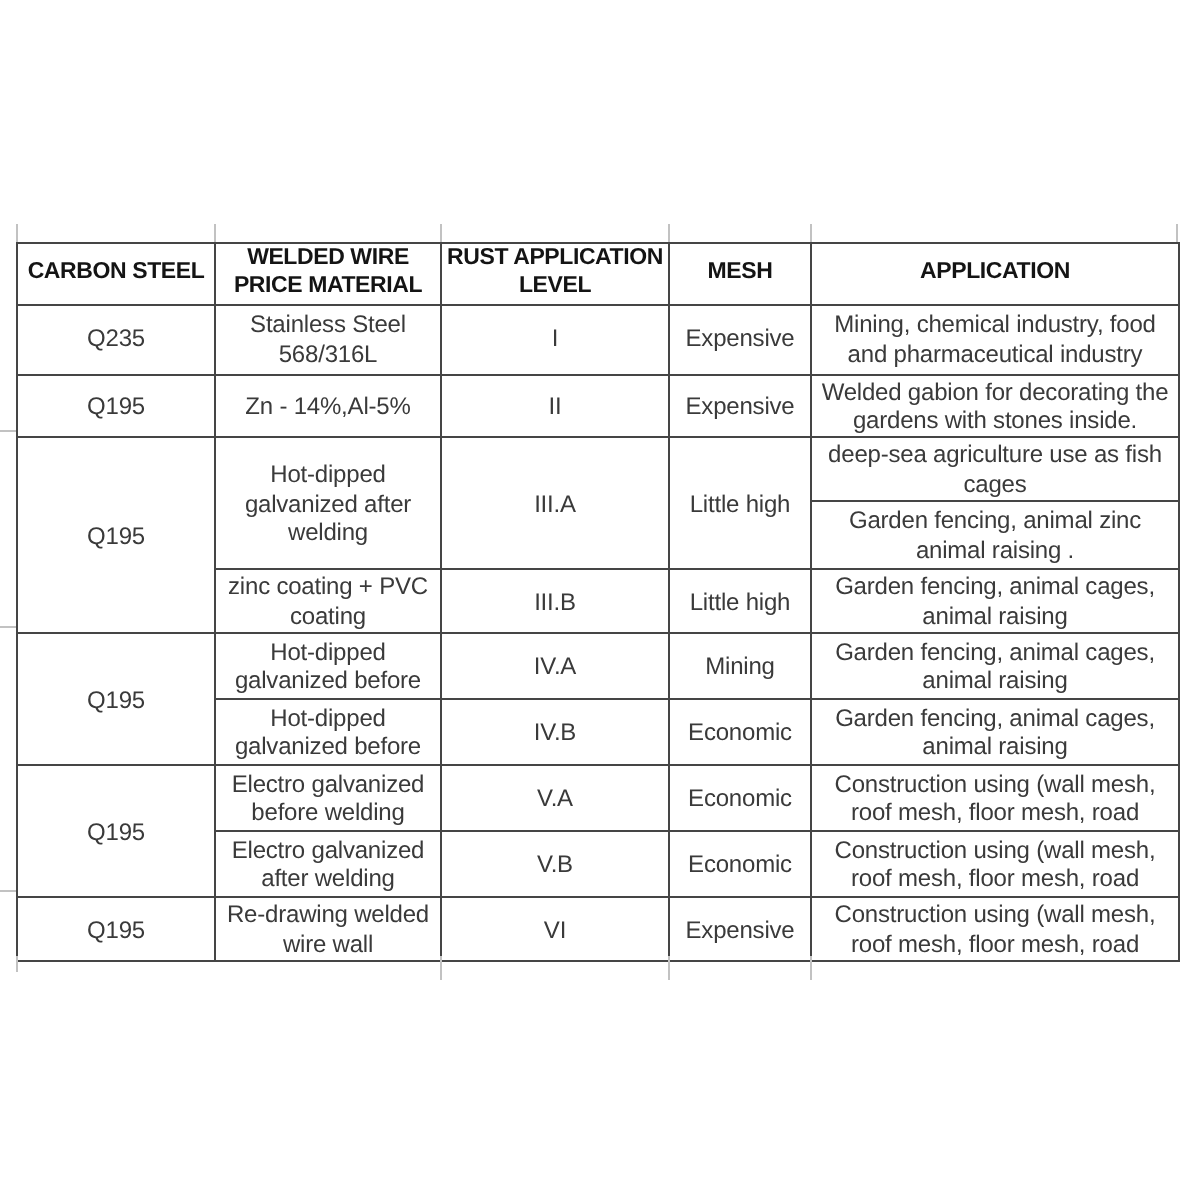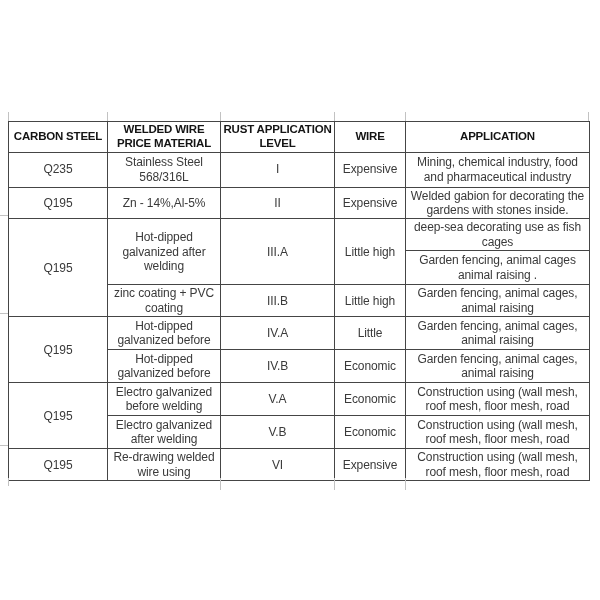--- a/index.html
+++ b/index.html
@@ -78,21 +78,21 @@
       <col style="width:184px">
     </colgroup>
 
     <tbody>
         <tr class="h28">
       <th>CARBON STEEL</th>
       <th>WELDED WIRE
 PRICE MATERIAL</th>
       <th>RUST APPLICATION
 LEVEL</th>
-      <th>WIRE</th>
+      <th>MESH</th>
       <th>APPLICATION</th>
     </tr>
 
     <tr class="h35">
       <td>Q235</td>
       <td>Stainless Steel
 568/316L</td>
       <td>I</td>
       <td>Expensive</td>
       <td>Mining, chemical industry, food
@@ -108,44 +108,44 @@
 gardens with stones inside.</td>
     </tr>
 
     <tr class="h32">
       <td rowspan="3">Q195</td>
       <td rowspan="2">Hot-dipped
 galvanized after
 welding</td>
       <td rowspan="2">III.A</td>
       <td rowspan="2">Little high</td>
-      <td>deep-sea decorating use as fish
+      <td>deep-sea agriculture use as fish
 cages</td>
     </tr>
 
     <tr class="h34">
-      <td>Garden fencing, animal cages
+      <td>Garden fencing, animal zinc
 animal raising .</td>
     </tr>
 
     <tr class="h32">
       <td>zinc coating + PVC
 coating</td>
       <td>III.B</td>
       <td>Little high</td>
       <td>Garden fencing, animal cages,
 animal raising</td>
     </tr>
 
     <tr class="h33">
       <td rowspan="2">Q195</td>
       <td>Hot-dipped
 galvanized before</td>
       <td>IV.A</td>
-      <td>Little</td>
+      <td>Mining</td>
       <td>Garden fencing, animal cages,
 animal raising</td>
     </tr>
 
     <tr class="h33">
       <td>Hot-dipped
 galvanized before</td>
       <td>IV.B</td>
       <td>Economic</td>
       <td>Garden fencing, animal cages,
@@ -167,21 +167,21 @@
 after welding</td>
       <td>V.B</td>
       <td>Economic</td>
       <td>Construction using (wall mesh,
 roof mesh, floor mesh, road</td>
     </tr>
 
     <tr class="h32">
       <td>Q195</td>
       <td>Re-drawing welded
-wire using</td>
+wire wall</td>
       <td>VI</td>
       <td>Expensive</td>
       <td>Construction using (wall mesh,
 roof mesh, floor mesh, road</td>
     </tr>
   </tbody>
     </table>
 
   <div class="stub-v" style="left:8px;   top:112px; height:9px;"></div>
   <div class="stub-v" style="left:107px; top:112px; height:9px;"></div>

